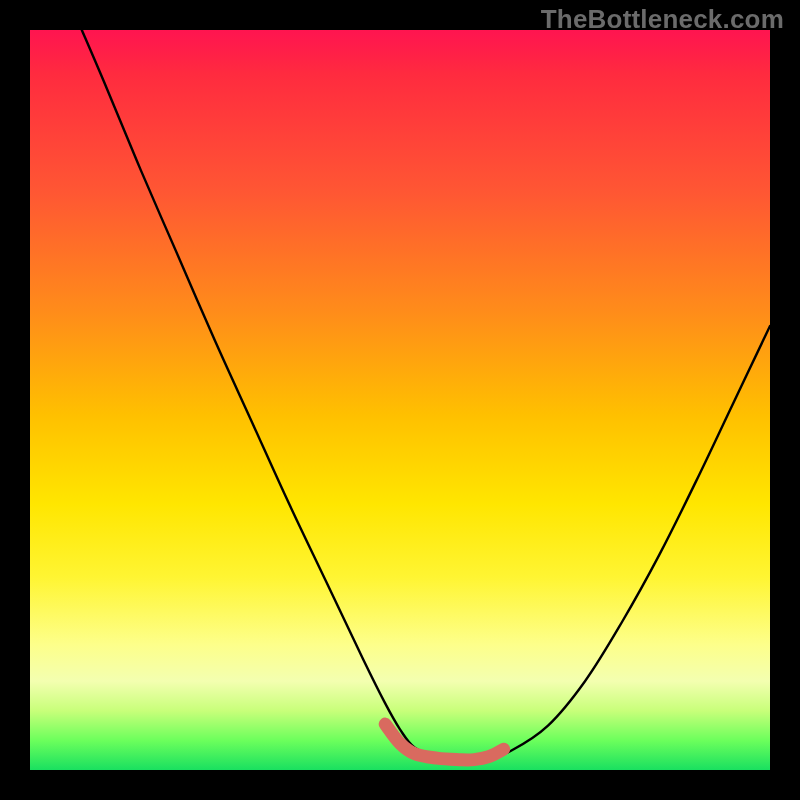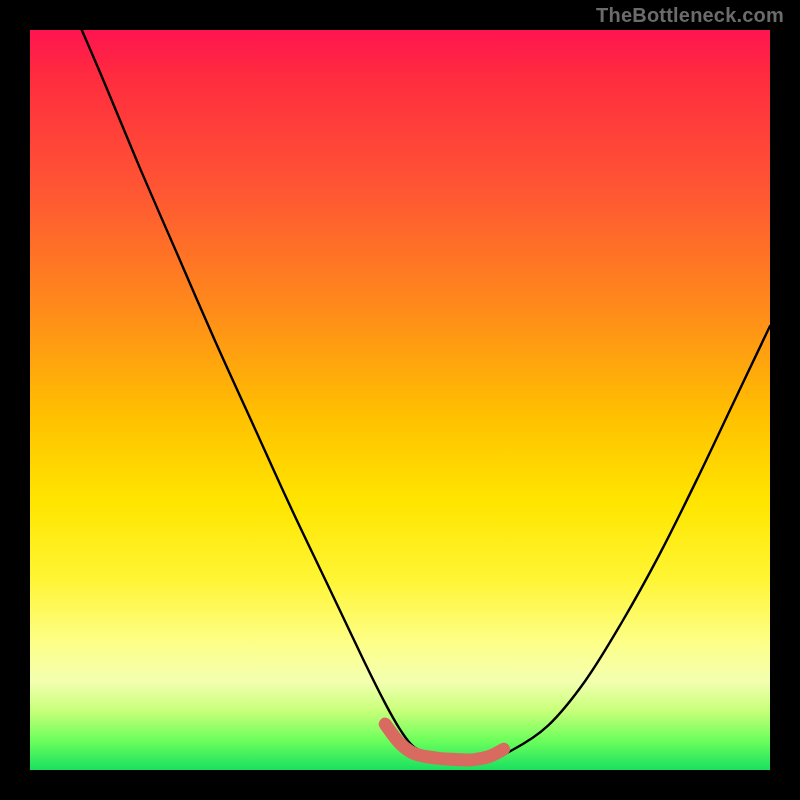--- a/index.html
+++ b/index.html
@@ -54,21 +54,21 @@
     position: absolute;
     top: 0;
     left: 0;
     width: 100%;
     height: 100%;
   }
   .watermark {
     position: absolute;
     top: 4px;
     right: 16px;
-    font-size: 20px;
+    font-size: 26px;
     font-weight: 600;
     color: #6b6b6b;
     letter-spacing: 0.2px;
     user-select: none;
   }
 </style>
 </head>
 <body>
 
 <div class="frame">

